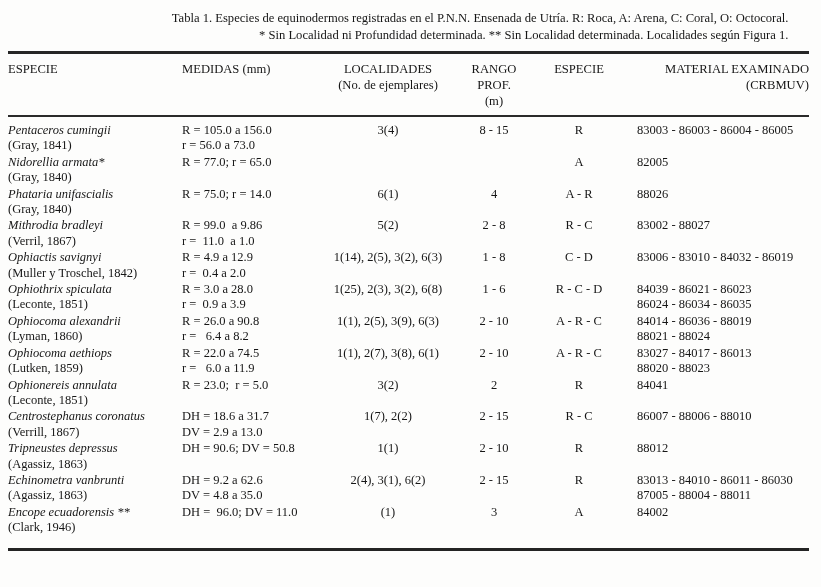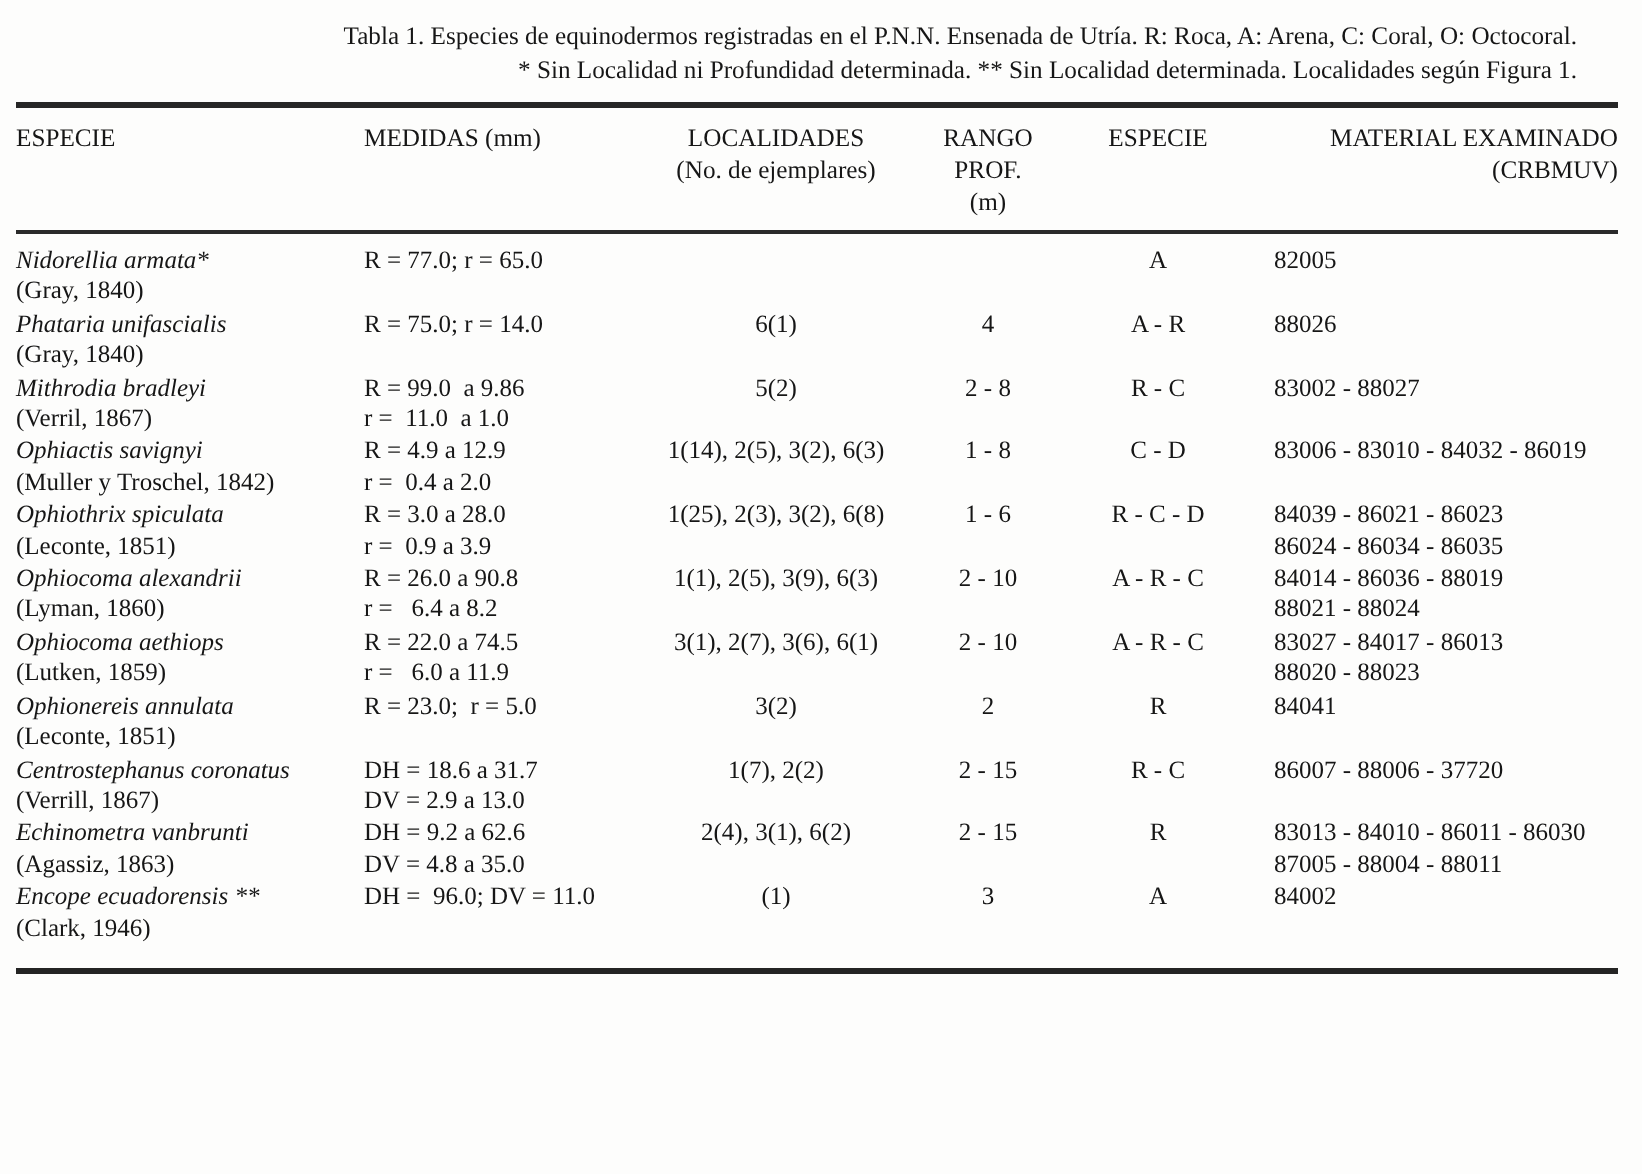--- a/index.html
+++ b/index.html
@@ -102,20 +102,32 @@
           <div>ESPECIE</div>
           <div></div>
         </th>
         <th class="h-material">
           <div>MATERIAL EXAMINADO</div>
           <div>(CRBMUV)</div>
         </th>
       </tr>
     </thead>
     <tbody>
+  <tr>
+    <td class="td-especie">
+      <div class="species-name">Pentaceros cumingii</div>
+      <div class="species-author">(Gray, 1841)</div>
+    </td>
+    <td class="td-medidas">R = 105.0 a 156.0
+r = 56.0 a 73.0</td>
+    <td class="td-localidades">3(4)</td>
+    <td class="td-rango">8 - 15</td>
+    <td class="td-sustrato">R</td>
+    <td class="td-material">83003 - 86003 - 86004 - 86005</td>
+  </tr>
 
   <tr>
     <td class="td-especie">
       <div class="species-name">Nidorellia armata*</div>
       <div class="species-author">(Gray, 1840)</div>
     </td>
     <td class="td-medidas">R = 77.0; r = 65.0</td>
     <td class="td-localidades"></td>
     <td class="td-rango"></td>
     <td class="td-sustrato">A</td>
@@ -189,21 +201,21 @@
 88021 - 88024</td>
   </tr>
 
   <tr>
     <td class="td-especie">
       <div class="species-name">Ophiocoma aethiops</div>
       <div class="species-author">(Lutken, 1859)</div>
     </td>
     <td class="td-medidas">R = 22.0 a 74.5
 r =   6.0 a 11.9</td>
-    <td class="td-localidades">3(1), 2(7), 3(6), 6(1)</td>
+    <td class="td-localidades">1(1), 2(7), 3(8), 6(1)</td>
     <td class="td-rango">2 - 10</td>
     <td class="td-sustrato">A - R - C</td>
     <td class="td-material">83027 - 84017 - 86013
 88020 - 88023</td>
   </tr>
 
   <tr>
     <td class="td-especie">
       <div class="species-name">Ophionereis annulata</div>
       <div class="species-author">(Leconte, 1851)</div>
@@ -219,23 +231,34 @@
   <tr>
     <td class="td-especie">
       <div class="species-name">Centrostephanus coronatus</div>
       <div class="species-author">(Verrill, 1867)</div>
     </td>
     <td class="td-medidas">DH = 18.6 a 31.7
 DV = 2.9 a 13.0</td>
     <td class="td-localidades">1(7), 2(2)</td>
     <td class="td-rango">2 - 15</td>
     <td class="td-sustrato">R - C</td>
-    <td class="td-material">86007 - 88006 - 37720</td>
-  </tr>
-
+    <td class="td-material">86007 - 88006 - 88010</td>
+  </tr>
+
+  <tr>
+    <td class="td-especie">
+      <div class="species-name">Tripneustes depressus</div>
+      <div class="species-author">(Agassiz, 1863)</div>
+    </td>
+    <td class="td-medidas">DH = 90.6; DV = 50.8</td>
+    <td class="td-localidades">1(1)</td>
+    <td class="td-rango">2 - 10</td>
+    <td class="td-sustrato">R</td>
+    <td class="td-material">88012</td>
+  </tr>
 
   <tr>
     <td class="td-especie">
       <div class="species-name">Echinometra vanbrunti</div>
       <div class="species-author">(Agassiz, 1863)</div>
     </td>
     <td class="td-medidas">DH = 9.2 a 62.6
 DV = 4.8 a 35.0</td>
     <td class="td-localidades">2(4), 3(1), 6(2)</td>
     <td class="td-rango">2 - 15</td>

